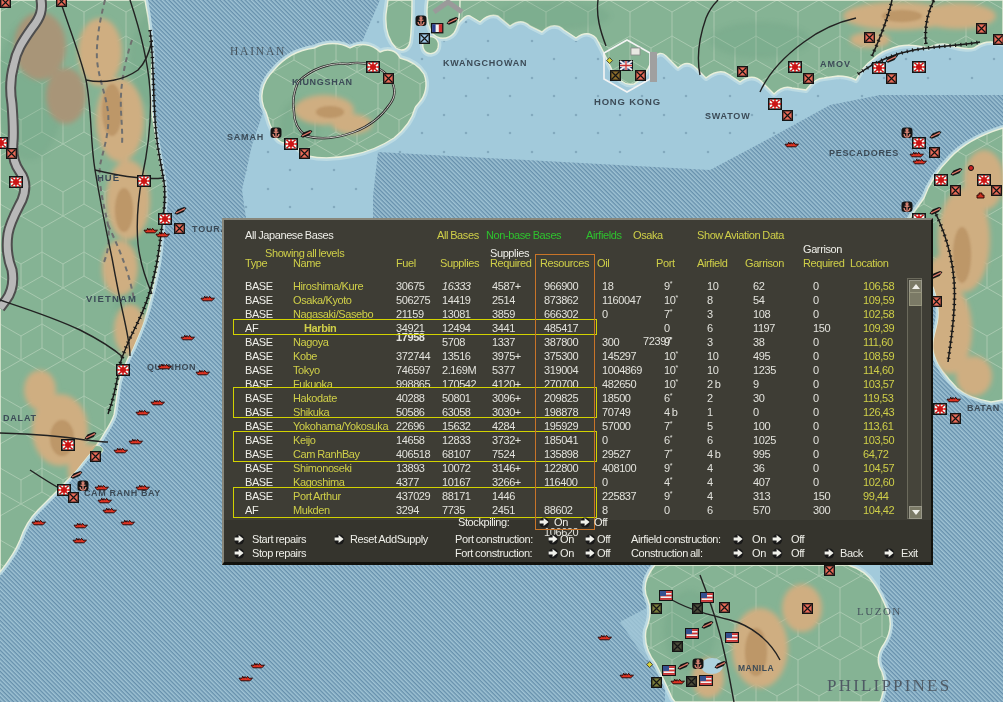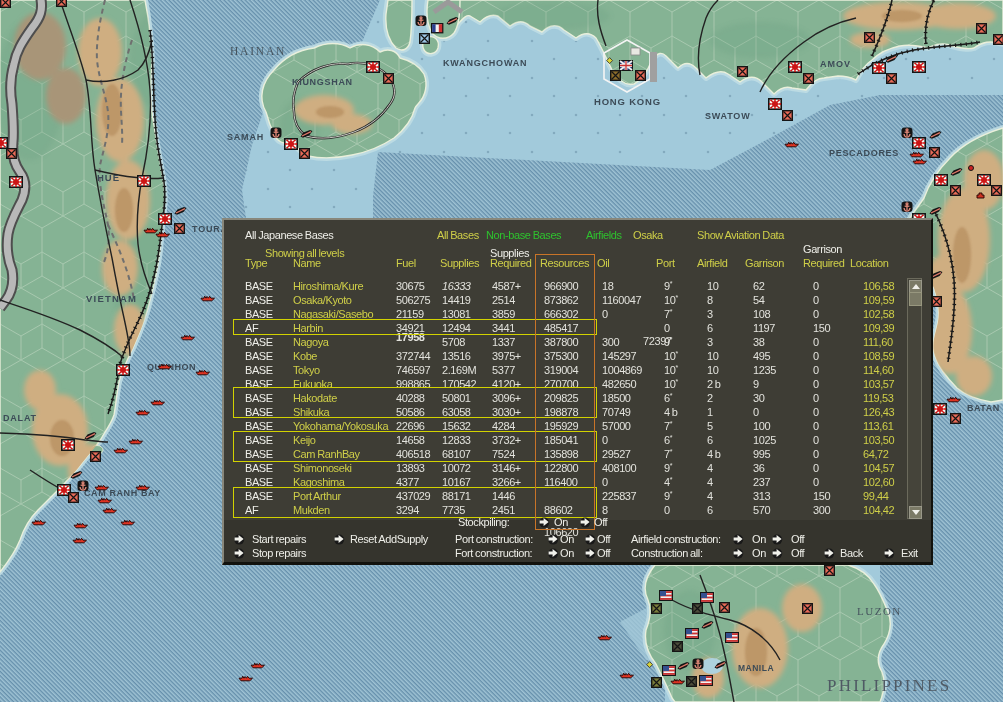--- a/index.html
+++ b/index.html
@@ -433,21 +433,21 @@
 <div class="t" style="left:218px;top:87.5px;">13081</div>
 <div class="t" style="left:268px;top:87.5px;">3859</div>
 <div class="t" style="left:320px;top:87.5px;">666302</div>
 <div class="t" style="left:378px;top:87.5px;">0</div>
 <div class="t" style="left:440px;top:87.5px;">7<sup class="st">*</sup></div>
 <div class="t" style="left:483px;top:87.5px;">3</div>
 <div class="t" style="left:529px;top:87.5px;">108</div>
 <div class="t" style="left:589px;top:87.5px;">0</div>
 <div class="t y" style="left:639px;top:87.5px;">102,58</div>
 <div class="t w" style="left:21px;top:101.5px;">AF</div>
-<div class="t y" style="left:69px;top:101.5px;">Harbin</div>
+<div class="t y" style="left:80px;top:101.5px;font-weight:bold;">Harbin</div>
 <div class="t" style="left:172px;top:101.5px;">34921</div>
 <div class="t" style="left:218px;top:101.5px;">12494</div>
 <div class="t" style="left:268px;top:101.5px;">3441</div>
 <div class="t" style="left:320px;top:101.5px;">485417</div>
 <div class="t" style="left:378px;top:115px;margin-left:41px;">72397</div>
 <div class="t" style="left:440px;top:101.5px;">0</div>
 <div class="t" style="left:483px;top:101.5px;">6</div>
 <div class="t" style="left:529px;top:101.5px;">1197</div>
 <div class="t" style="left:589px;top:101.5px;">150</div>
 <div class="t y" style="left:639px;top:101.5px;">109,39</div>
@@ -573,21 +573,21 @@
 <div class="t y" style="left:639px;top:241.5px;">104,57</div>
 <div class="t w" style="left:21px;top:255.5px;">BASE</div>
 <div class="t y" style="left:69px;top:255.5px;">Kagoshima</div>
 <div class="t" style="left:172px;top:255.5px;">4377</div>
 <div class="t" style="left:218px;top:255.5px;">10167</div>
 <div class="t" style="left:268px;top:255.5px;">3266+</div>
 <div class="t" style="left:320px;top:255.5px;">116400</div>
 <div class="t" style="left:378px;top:255.5px;">0</div>
 <div class="t" style="left:440px;top:255.5px;">4<sup class="st">*</sup></div>
 <div class="t" style="left:483px;top:255.5px;">4</div>
-<div class="t" style="left:529px;top:255.5px;">237</div>
+<div class="t" style="left:529px;top:255.5px;">407</div>
 <div class="t" style="left:589px;top:255.5px;">0</div>
 <div class="t y" style="left:639px;top:255.5px;">102,60</div>
 <div class="t w" style="left:21px;top:269.5px;">BASE</div>
 <div class="t y" style="left:69px;top:269.5px;">Port Arthur</div>
 <div class="t" style="left:172px;top:269.5px;">437029</div>
 <div class="t" style="left:218px;top:269.5px;">88171</div>
 <div class="t" style="left:268px;top:269.5px;">1446</div>
 <div class="t" style="left:320px;top:269.5px;margin-top:36px;">106620</div>
 <div class="t" style="left:378px;top:269.5px;">225837</div>
 <div class="t" style="left:440px;top:269.5px;">9<sup class="st">*</sup></div>

